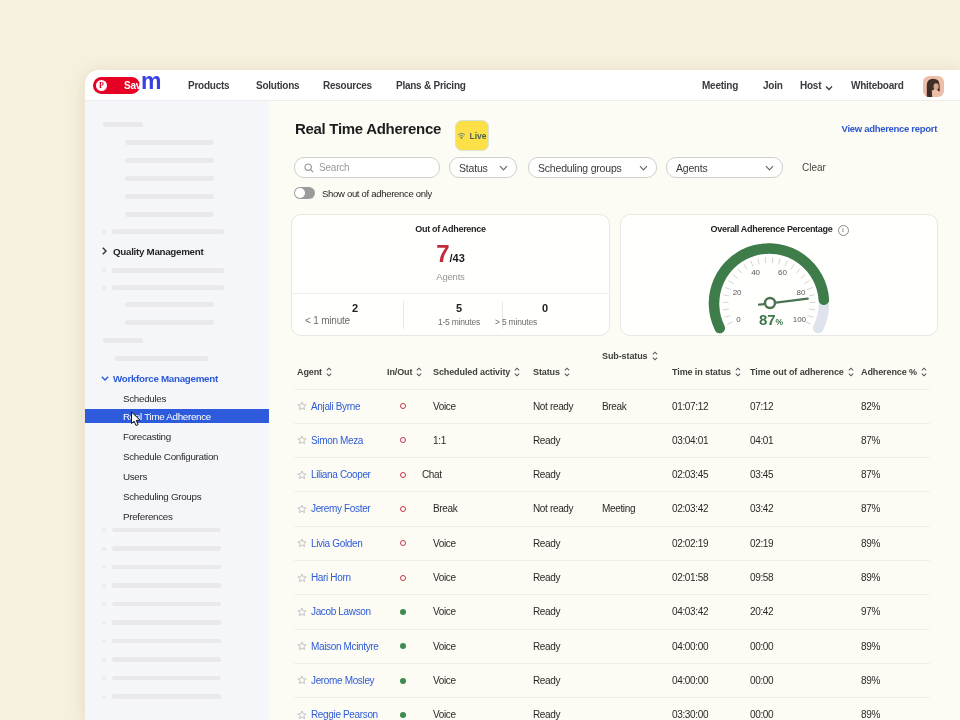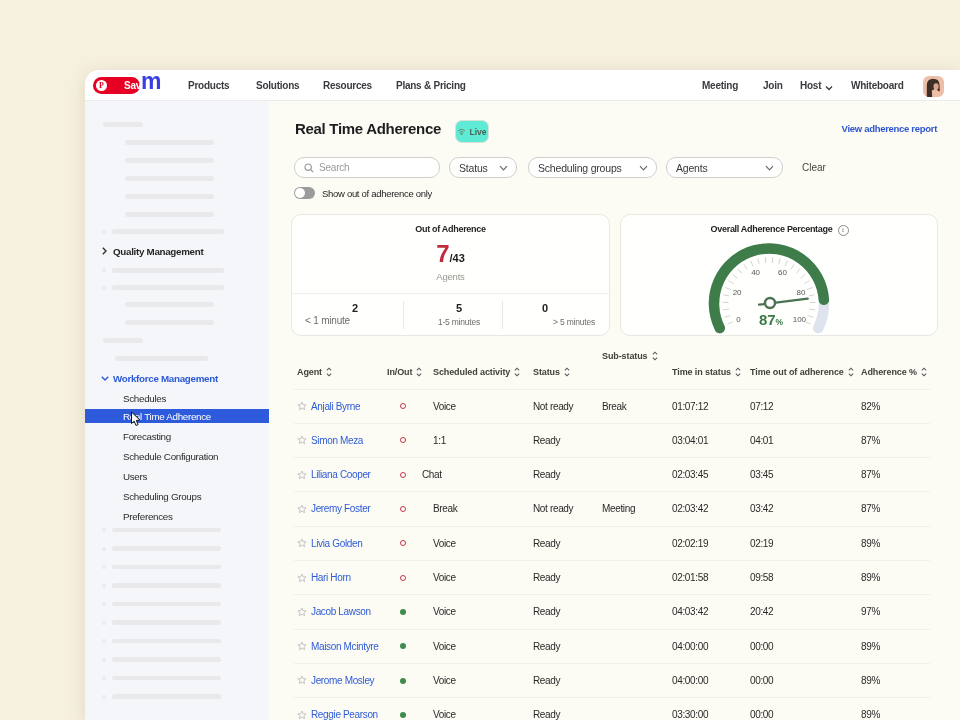--- a/index.html
+++ b/index.html
@@ -91,21 +91,21 @@
 <div class="abs bar" style="left:112px;top:638.8px;width:109px;height:4.5px;border-radius:2.5px"></div>
 <div class="abs" style="left:102px;top:639.0px;width:4px;height:4px;background:#ececef;border-radius:1px"></div>
 <div class="abs bar" style="left:112px;top:657.2px;width:109px;height:4.5px;border-radius:2.5px"></div>
 <div class="abs" style="left:102px;top:657.5px;width:4px;height:4px;background:#ececef;border-radius:1px"></div>
 <div class="abs bar" style="left:112px;top:675.8px;width:109px;height:4.5px;border-radius:2.5px"></div>
 <div class="abs" style="left:102px;top:676.0px;width:4px;height:4px;background:#ececef;border-radius:1px"></div>
 <div class="abs bar" style="left:112px;top:694.2px;width:109px;height:4.5px;border-radius:2.5px"></div>
 <div class="abs" style="left:102px;top:694.5px;width:4px;height:4px;background:#ececef;border-radius:1px"></div>
 
 <div class="abs" style="left:295px;top:120px;font-size:15px;font-weight:700;color:#1d1d1f;letter-spacing:-0.3px">Real Time Adherence</div>
-<div class="abs" style="left:455px;top:120px;width:34px;height:23px;background:#5eead4;border:1px solid #d7e3d7;border-radius:7px;display:flex;align-items:center;justify-content:center">
+<div class="abs" style="left:455px;top:120px;width:34px;height:31px;background:#fde047;border:1px solid #d7e3d7;border-radius:7px;display:flex;align-items:center;justify-content:center">
     <svg width="9" height="8" viewBox="0 0 10 9" style="margin-right:3px">
       <path d="M1.2 3.2 A5.4 5.4 0 0 1 8.8 3.2 M2.7 4.9 A3.2 3.2 0 0 1 7.3 4.9" fill="none" stroke="#6c8574" stroke-width="1.1"></path>
       <circle cx="5" cy="6.6" r="1.2" fill="#6c8574"></circle>
     </svg>
     <span style="font-size:8.5px;font-weight:700;color:#4d6355">Live</span>
   </div>
 <div class="abs" style="right:23px;top:122.5px;font-size:9.5px;font-weight:700;color:#2d55cf;letter-spacing:-0.3px">View adherence report</div>
 
 <div class="abs dd" style="left:294px;width:146px;justify-content:flex-start">
     <svg width="10" height="10" viewBox="0 0 10 10" style="flex:none;margin-right:5px">
@@ -138,21 +138,21 @@
   </div>
 <div class="abs" style="left:291px;top:271px;width:319px;text-align:center;font-size:9.5px;color:#98988f;letter-spacing:-0.2px">Agents</div>
 <div class="abs" style="left:292px;top:293px;width:317px;height:1px;background:#efeeea"></div>
 <div class="abs" style="left:403px;top:301px;width:1px;height:28px;background:#e9e8e3"></div>
 <div class="abs" style="left:502px;top:301px;width:1px;height:28px;background:#e9e8e3"></div>
 <div class="abs" style="left:305px;top:302px;width:100px;text-align:center;font-size:11px;font-weight:700;color:#222">2</div>
 <div class="abs" style="left:305px;top:315px;width:100px;text-align:left;font-size:10px;color:#6d6d68;letter-spacing:-0.2px">&lt; 1 minute</div>
 <div class="abs" style="left:409px;top:302px;width:100px;text-align:center;font-size:11px;font-weight:700;color:#222">5</div>
 <div class="abs" style="left:409px;top:317px;width:100px;text-align:center;font-size:8.5px;color:#6d6d68;letter-spacing:-0.2px">1-5 minutes</div>
 <div class="abs" style="left:495px;top:302px;width:100px;text-align:center;font-size:11px;font-weight:700;color:#222">0</div>
-<div class="abs" style="left:495px;top:317px;width:100px;text-align:right;font-size:8.5px;color:#6d6d68;letter-spacing:-0.2px">&gt; 5 minutes</div>
+<div class="abs" style="left:495px;top:317px;width:100px;text-align:left;font-size:8.5px;color:#6d6d68;letter-spacing:-0.2px">&gt; 5 minutes</div>
 
 <div class="abs" style="left:620px;top:214px;width:318px;height:122px;background:#fffffe;border:1px solid #e8e7e2;border-radius:10px"></div>
 <div class="abs" style="left:612px;top:224px;width:319px;text-align:center;font-size:9px;font-weight:700;color:#232323;letter-spacing:-0.3px">Overall Adherence Percentage</div>
 <div class="abs" style="left:837.5px;top:224.5px;width:11px;height:11px;border:1px solid #8a8a85;border-radius:50%;font-size:7px;color:#6a6a66;text-align:center;line-height:9px;font-family:'Liberation Serif',serif">i</div>
 <svg class="abs" style="left:700px;top:236px" width="140" height="102" viewBox="0 0 140 102">
 <path d="M 19.78 92.04 A 55 55 0 1 1 118.22 92.04" fill="none" stroke="#dfe3ee" stroke-width="10.5" stroke-linecap="round"></path>
 <path d="M 19.78 92.04 A 55 55 0 1 1 123.88 63.85" fill="none" stroke="#3e7d49" stroke-width="10.5" stroke-linecap="round"></path>
 <g stroke="#d5d5cf" stroke-width="1">
       <line x1="32.8" y1="85.6" x2="27.4" y2="88.2"></line>
       <line x1="30.3" y1="79.5" x2="24.6" y2="81.2"></line>

